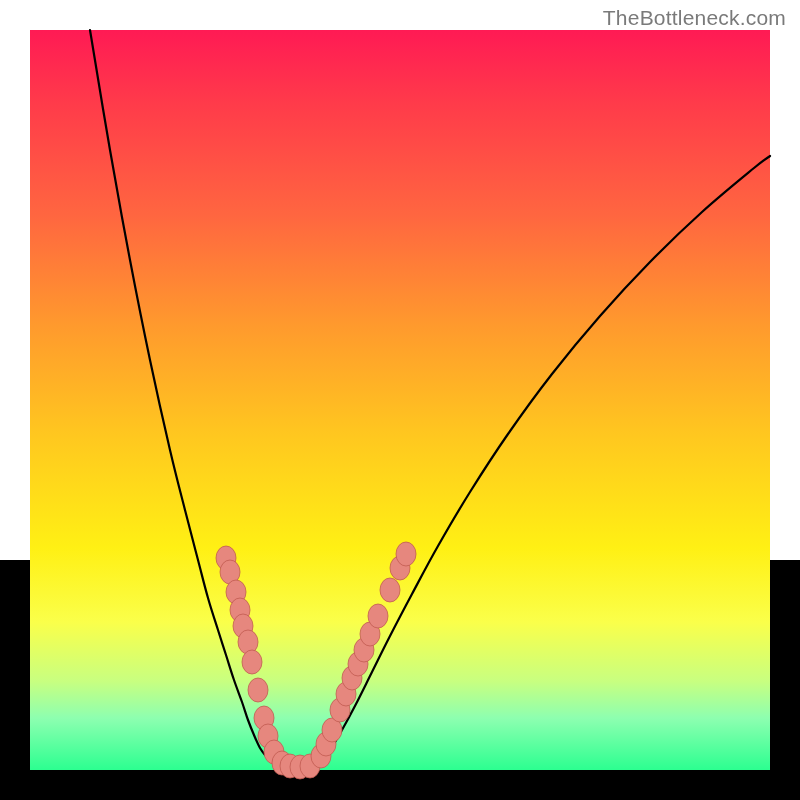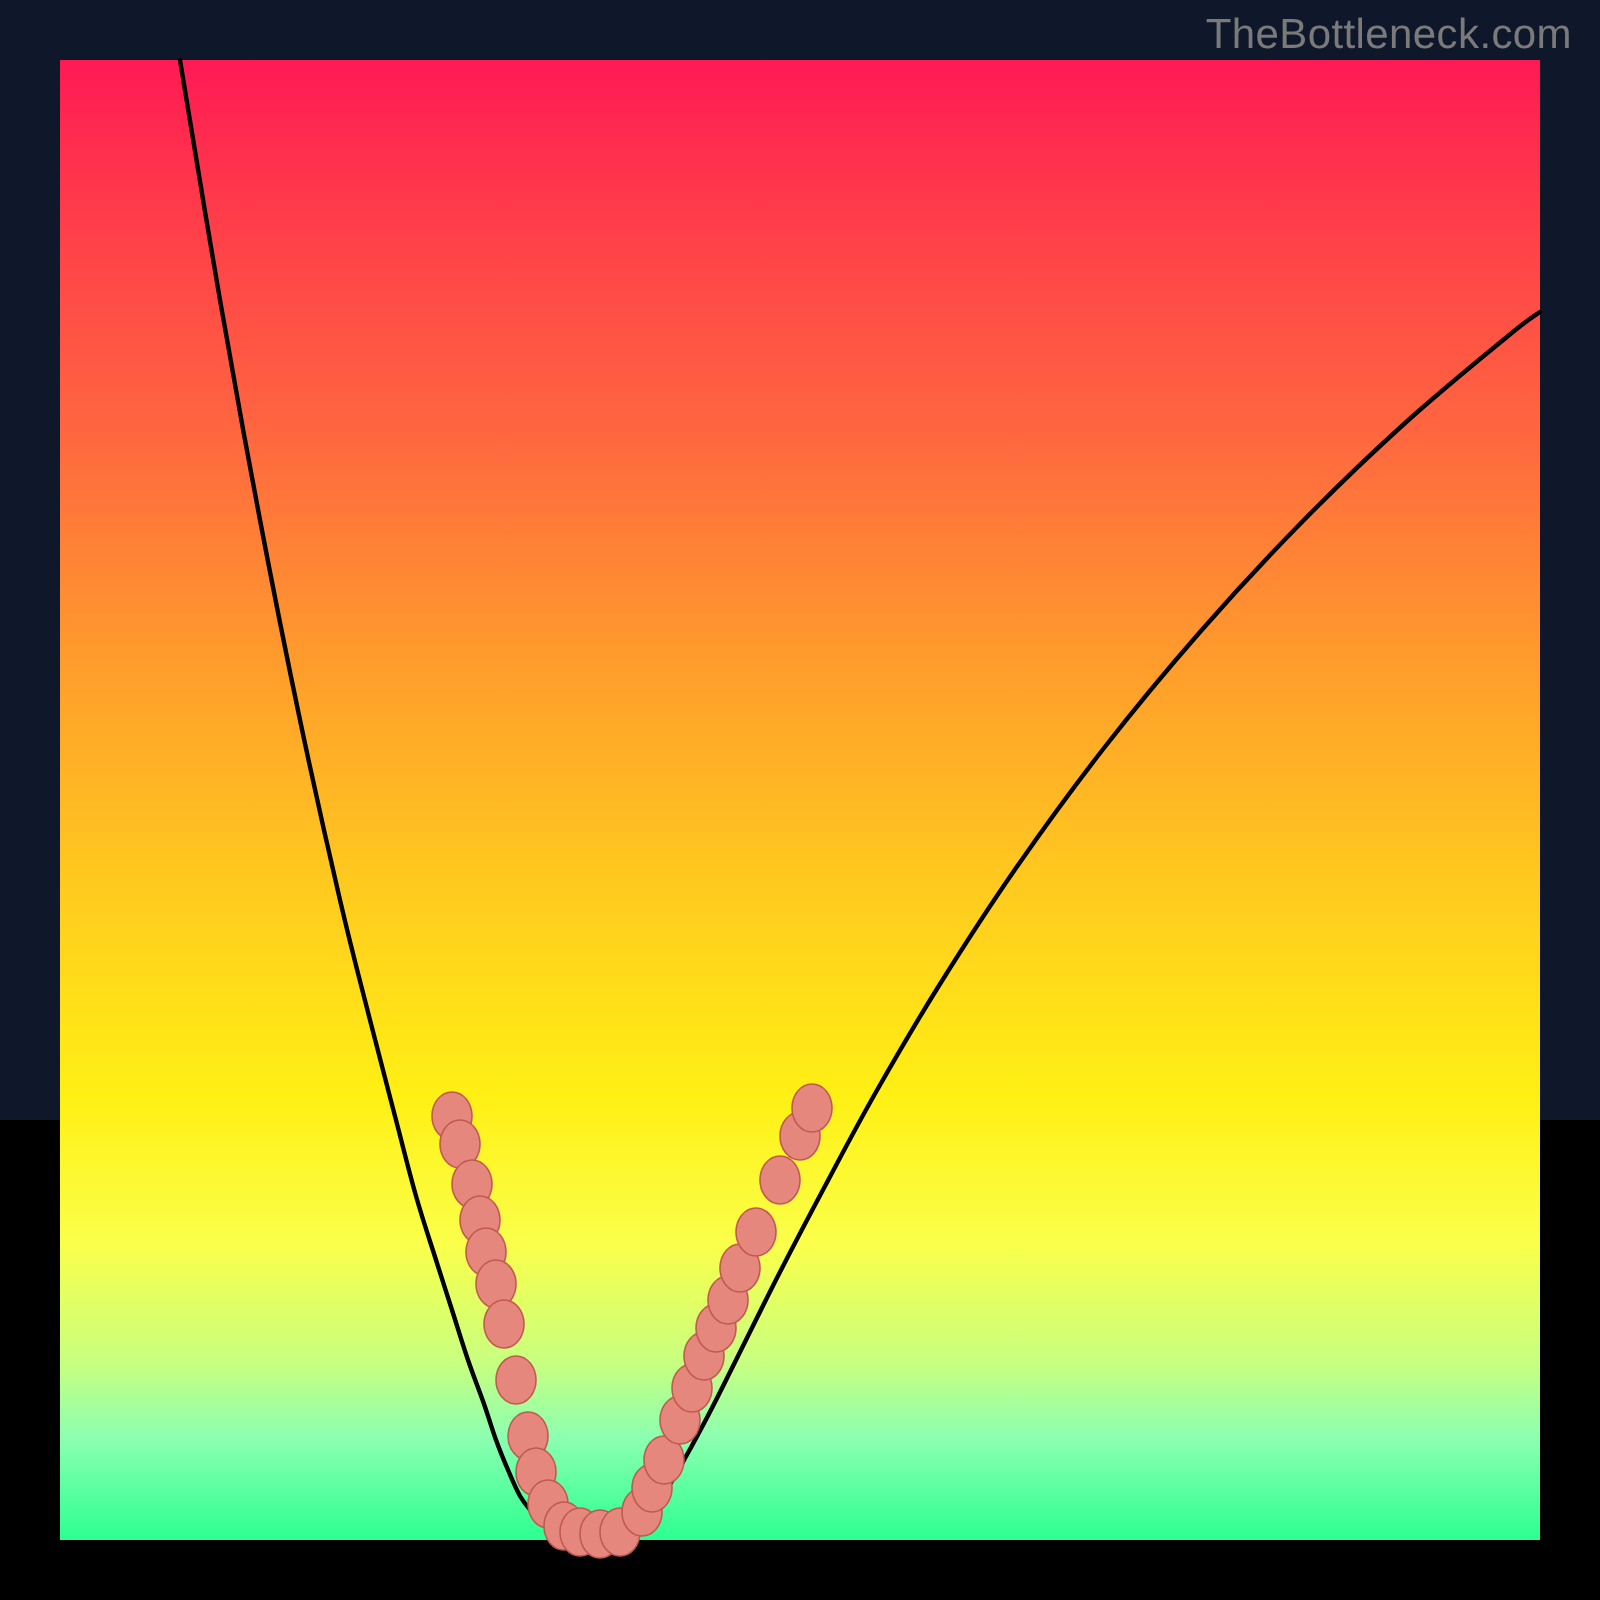--- a/index.html
+++ b/index.html
@@ -10,21 +10,21 @@
     background: #000;
     overflow: hidden;
     font-family: Arial, Helvetica, sans-serif;
   }
   .frame {
     position: absolute;
     left: 0;
     top: 0;
     width: 800px;
     height: 560px;
-    background: #0f172a;
+    background: #ffffff;
   }
   .plot {
     position: absolute;
     left: 30px;
     top: 30px;
     width: 740px;
     height: 740px;
     background: linear-gradient(
       to bottom,
       #ff1a54 0%,

